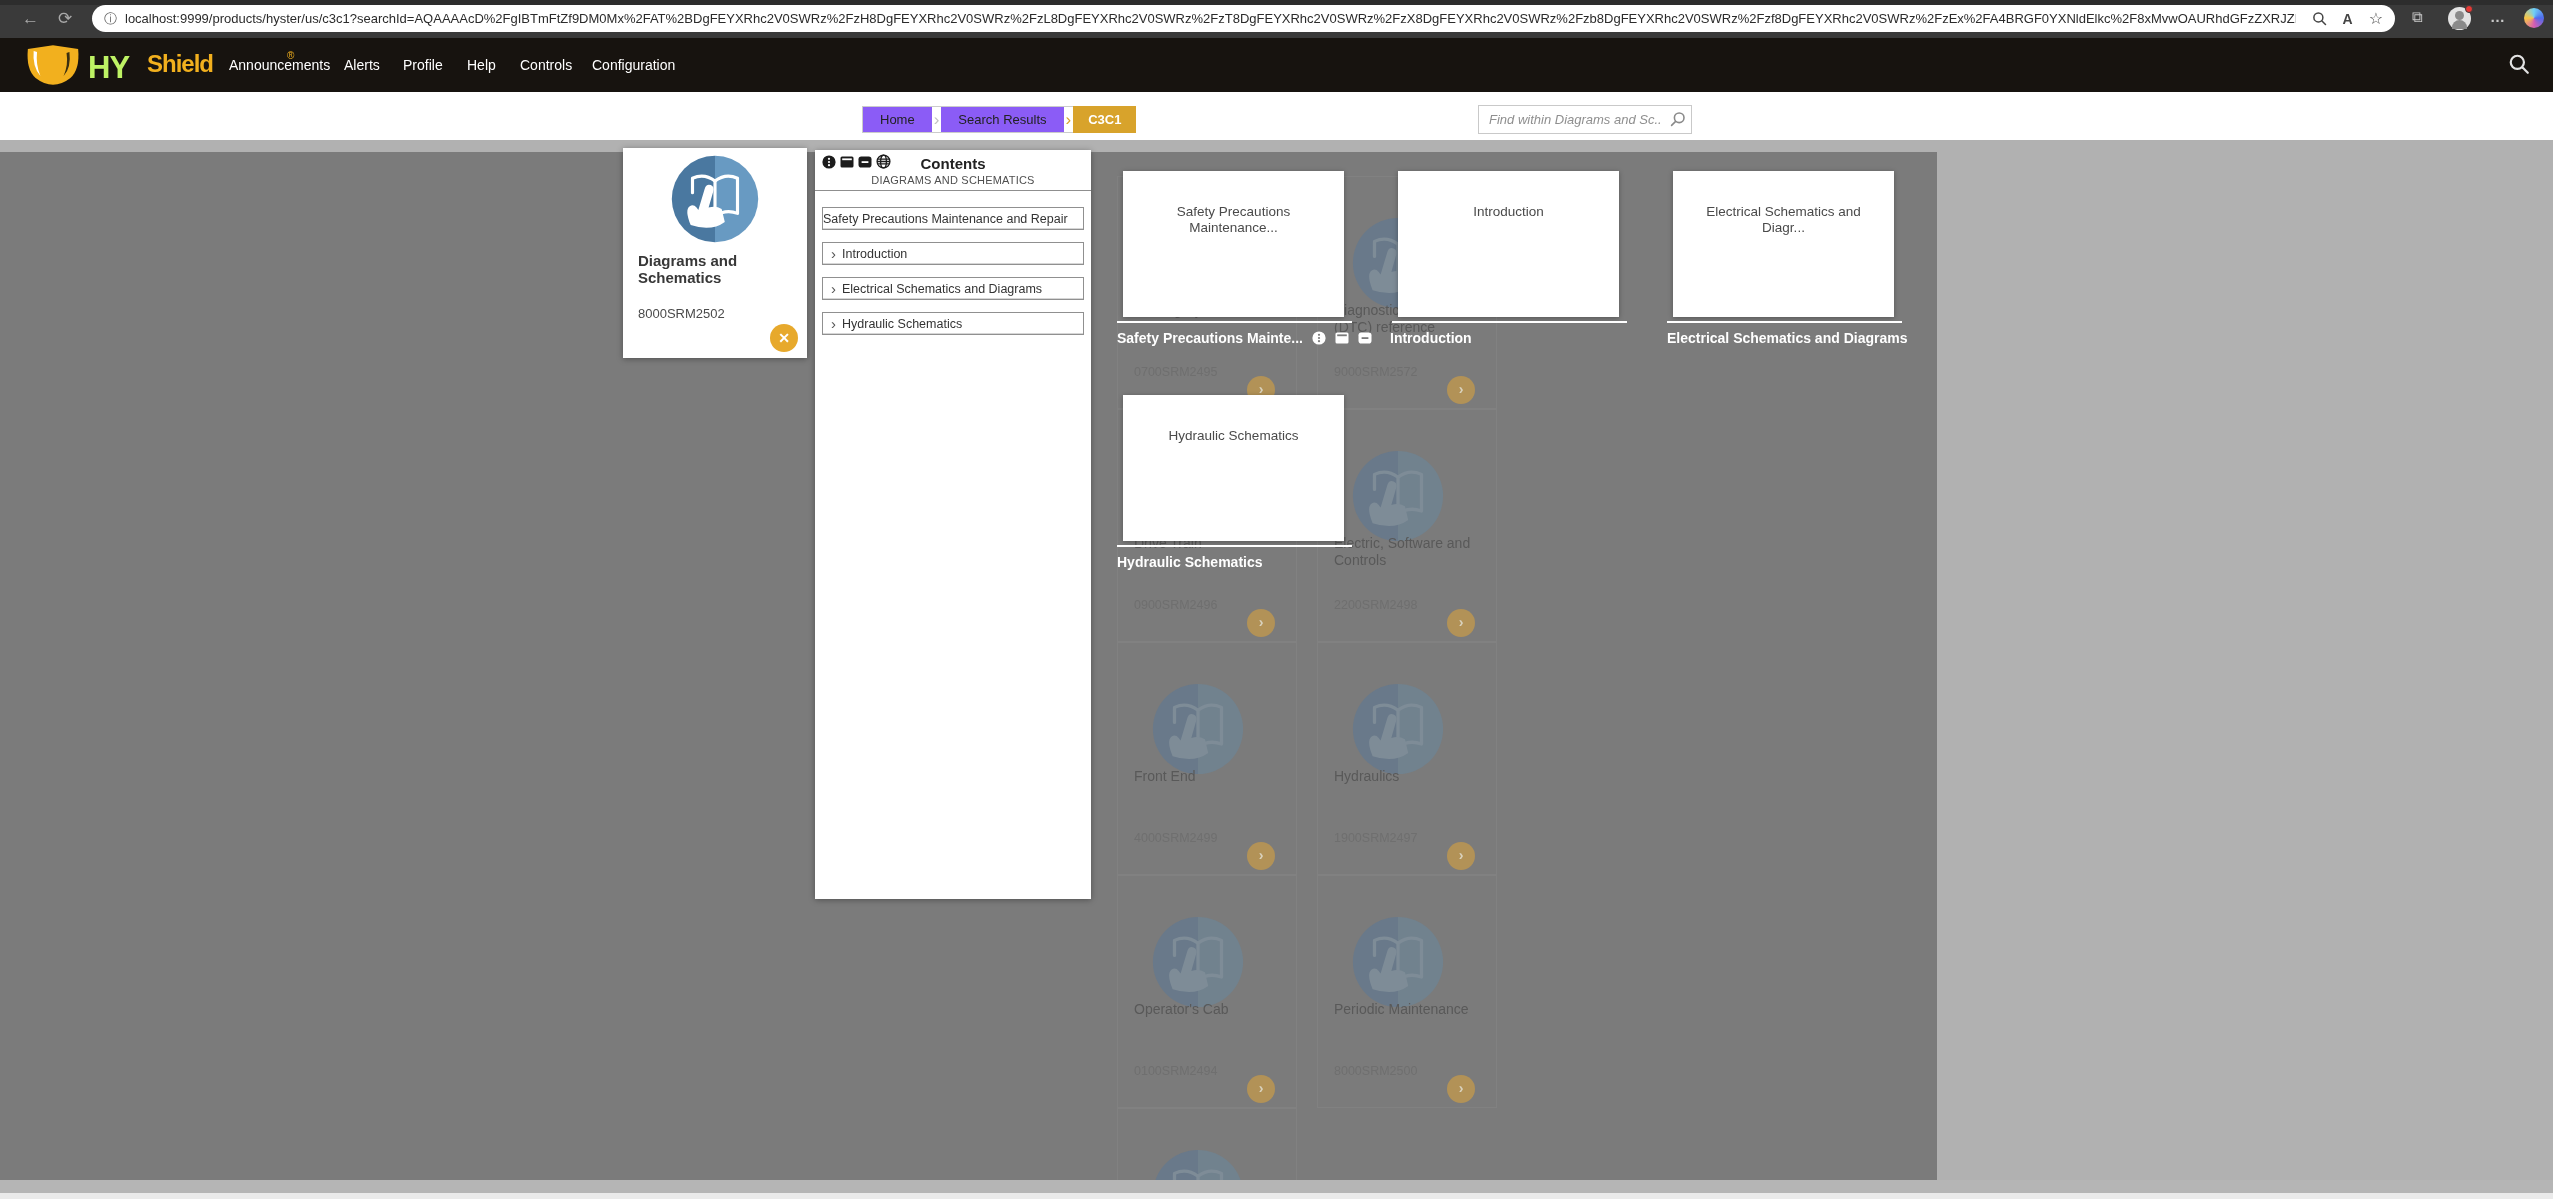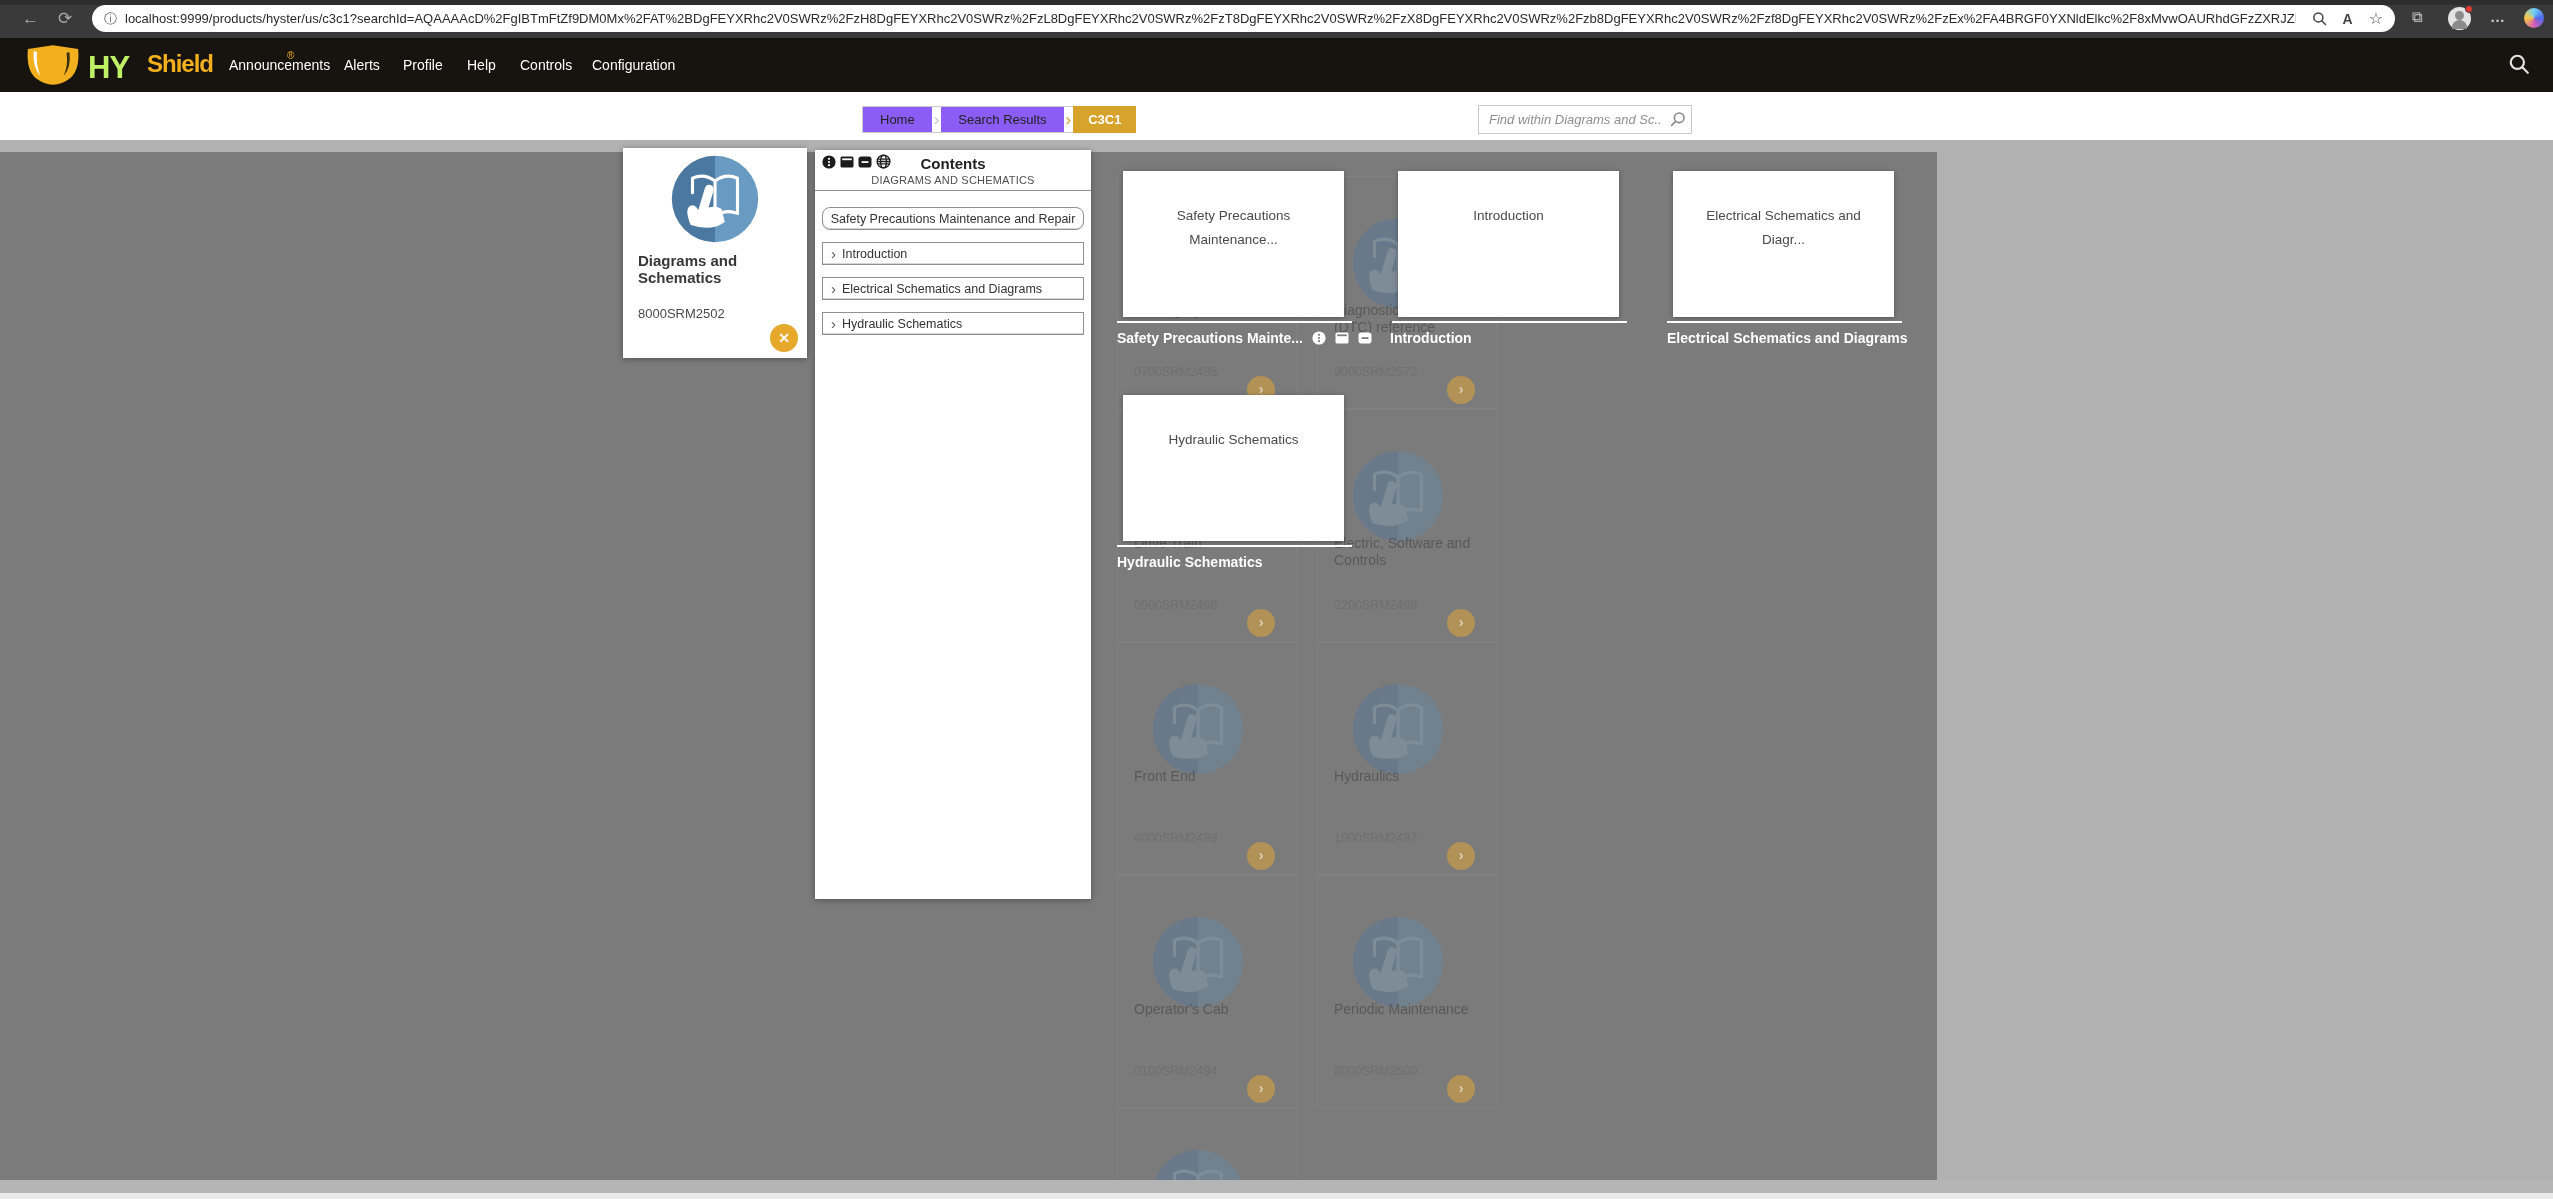--- a/index.html
+++ b/index.html
@@ -76,28 +76,28 @@
   
   #contents { position:absolute; left:815px; top:150px; width:276px; height:749px; background:#fff;
     box-shadow:0 1px 6px rgba(0,0,0,0.35); z-index:3; }
   #contents .c-head { height:41px; border-bottom:1px solid #8f8f8f; position:relative; }
   .c-icons { position:absolute; left:7px; top:4px; display:flex; gap:4px; align-items:center; }
   .c-title { text-align:center; font-size:15px; font-weight:bold; color:#222; padding-top:5px; }
   .c-sub { text-align:center; font-size:11px; color:#4f4f4f; margin-top:2px; letter-spacing:0.2px; }
   .c-list { padding:16px 7px 0 7px; }
   .c-item { position:relative; height:23px; border:1px solid #909090; background:#fff; margin-bottom:12px;
     box-shadow:inset 0 -1px 0 #d6d6d6; font-size:12.5px; color:#333; display:flex; align-items:center; cursor:pointer; }
-  .c-item.centered { justify-content:center;border-radius:8px; }
+  .c-item.centered { justify-content:flex-start; }
   .c-item .chev { color:#555; font-size:15px; margin:0 6px 0 8px; line-height:1; }
   .dk { --ic:#1c1c1c; --dot:#ffffff; }
   .wt { --ic:#ffffff; --dot:#7b7b7b; }
   
   .ocard { position:absolute; width:221px; height:146px; background:#fff;
     box-shadow:0 1px 5px rgba(0,0,0,0.3); z-index:4; }
-  .ocard .ot { padding:33px 12px 0 12px; text-align:center; font-size:13.5px; color:#4a4a4a; line-height:24px; }
+  .ocard .ot { padding:33px 12px 0 12px; text-align:center; font-size:13.5px; color:#4a4a4a; line-height:16px; }
   .oc1 { left:1123px; top:171px; } .oc2 { left:1398px; top:171px; }
   .oc3 { left:1673px; top:171px; } .oc4 { left:1123px; top:395px; }
   .uline { position:absolute; width:235px; height:2px; background:#fff; z-index:4; }
   .ul1 { left:1117px; top:321px; } .ul2 { left:1392px; top:321px; }
   .ul3 { left:1667px; top:321px; } .ul4 { left:1117px; top:545px; }
   .olabel { position:absolute; color:#fff; font-size:14px; font-weight:bold; z-index:4;
     display:flex; align-items:center; }
   .ol1 { left:1117px; top:330px; } .ol2 { left:1390px; top:330px; }
   .ol3 { left:1667px; top:330px; } .ol4 { left:1117px; top:554px; }
   .olabel .li { margin-left:9px; display:inline-flex; }

